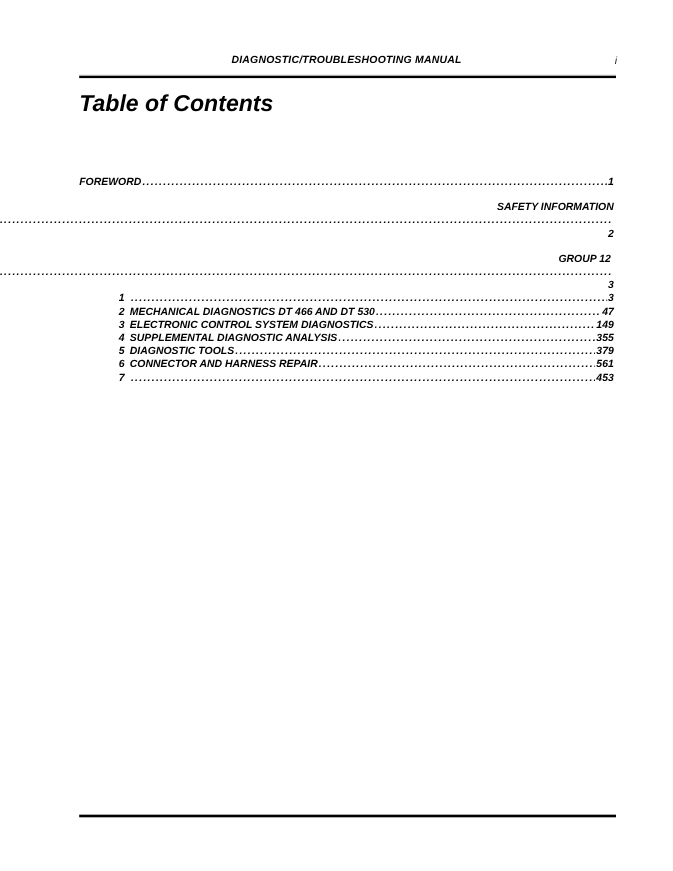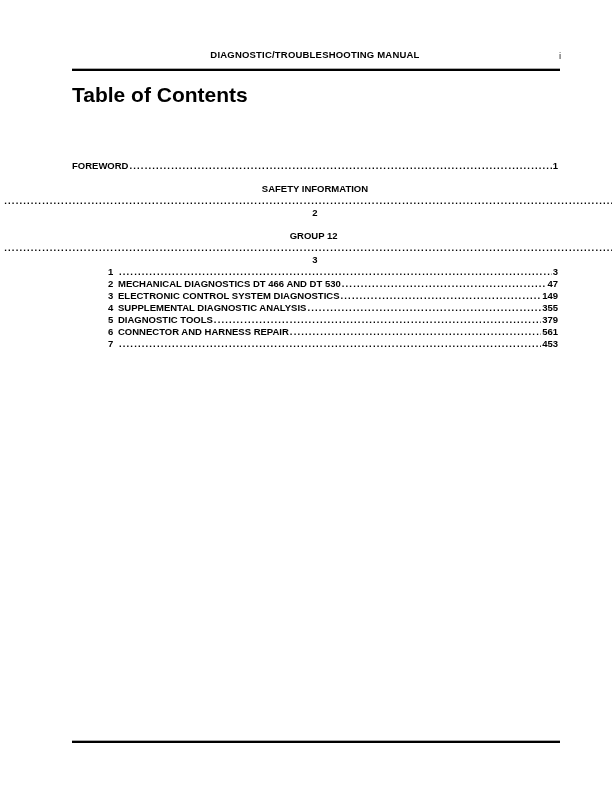--- a/index.html
+++ b/index.html
@@ -8,20 +8,21 @@
     background: #ffffff;
   }
   .page {
     position: relative;
     width: 612px;
     height: 792px;
     background: #ffffff;
     font-family: "Liberation Sans", sans-serif;
     color: #000000;
     overflow: hidden;
+    font-style: italic;
   }
 
   
   .header-title {
     position: absolute;
     left: 72px;
     top: 49px;
     width: 486px;
     text-align: center;
     font-size: 9.5px;
@@ -66,21 +67,21 @@
 
   
   .toc {
     position: absolute;
     left: 72px;
     top: 160px;
     width: 486px;
   }
   .toc-row {
     display: flex;
-    align-items: center;
+    align-items: flex-end;
     font-size: 9.5px;
     font-weight: bold;
     line-height: 12px;
     cursor: default;
   }
   .toc-row.spaced { margin-top: 11px; flex-direction: column; }
   .toc-row.sub { padding-left: 36px; }
   .toc-num {
     flex: 0 0 auto;
     display: inline-block;

